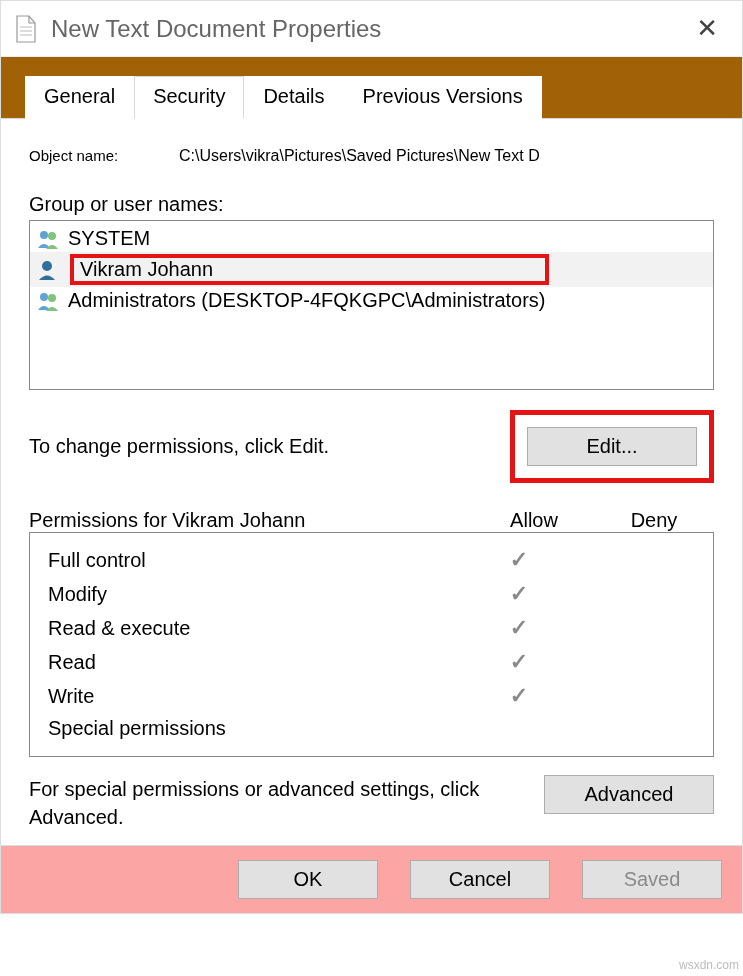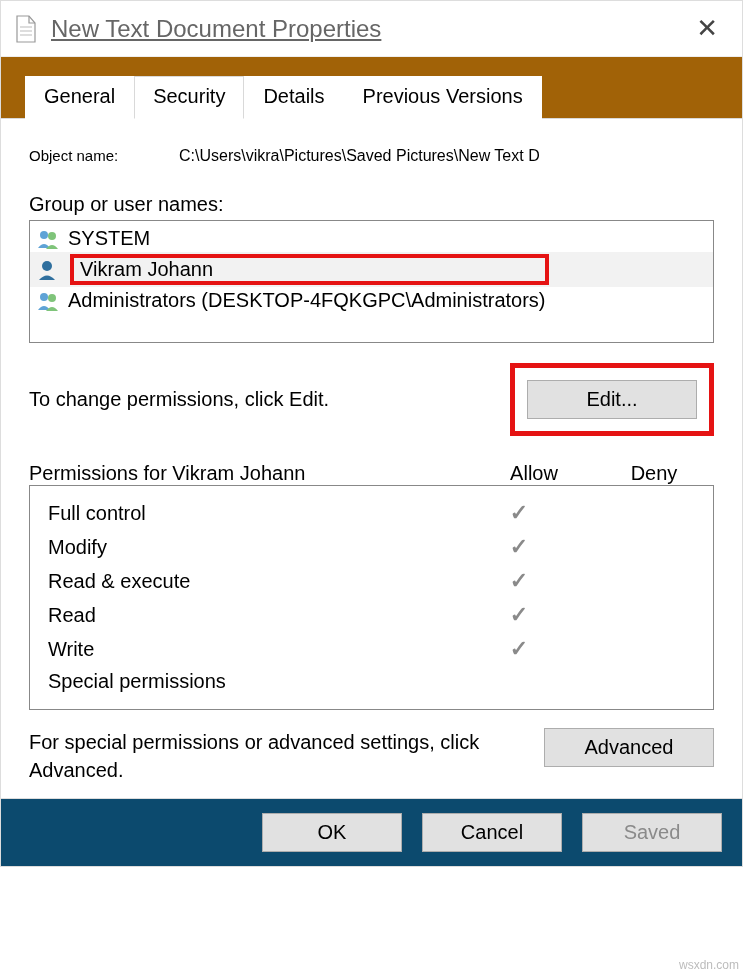--- a/index.html
+++ b/index.html
@@ -27,21 +27,20 @@
     width: 22px;
     height: 28px;
     margin-right: 14px;
     position: relative;
   }
   .titlebar .doc-icon svg { display:block; }
   .titlebar .title {
     font-size: 24px;
     color: #666;
     flex: 1;
-    text-decoration: underline;
   }
   .titlebar .close {
     font-size: 26px;
     color: #444;
     padding: 4px 10px;
     cursor: default;
   }
   .tabstrip {
     display: flex;
     align-items: flex-start;
@@ -67,21 +66,21 @@
   }
   .content {
     padding: 28px 28px 14px 28px;
   }
   .row { display:flex; align-items:flex-start; }
   .object-label { width: 150px; font-size:15px;}
   .object-value { font-size:16px; white-space:nowrap; overflow:hidden; }
   .group-label { font-size:20px; margin-top:28px; margin-bottom:4px; }
   .listbox {
     border: 1px solid #888;
-    height: 123px;
+    height: 170px;
     padding: 4px 0;
     overflow: hidden;
   }
   .list-item {
     display:flex;
     align-items:center;
     padding: 2px 6px;
     font-size:20px;
   }
   .list-item.selected {
@@ -132,26 +131,26 @@
   .perm-row .pname { flex:1; }
   .perm-row .pcol { width:120px; text-align:center; color:#8a8a8a; }
   .check { font-size:22px; font-weight:bold;}
   .special-row {
     display:flex;
     margin-top: 18px;
     align-items:flex-start;
   }
   .special-text { flex:1; font-size:20px; padding-right:20px; line-height:1.4;}
   .footer {
-    background:#0c4a6e;
+    background:#fca5a5;
     border-top:1px solid #ddd;
     padding: 14px 20px;
     display:flex;
     justify-content:flex-end;
-    gap: 20px;
+    gap: 32px;
   }
   .footer .btn { min-width: 140px; }
   .btn.disabled { color:#8a8a8a; }
   .watermark {
     position: fixed;
     right: 4px;
     bottom: 4px;
     font-size: 12px;
     color: #bcbcbc;
     font-family: Arial, sans-serif;

